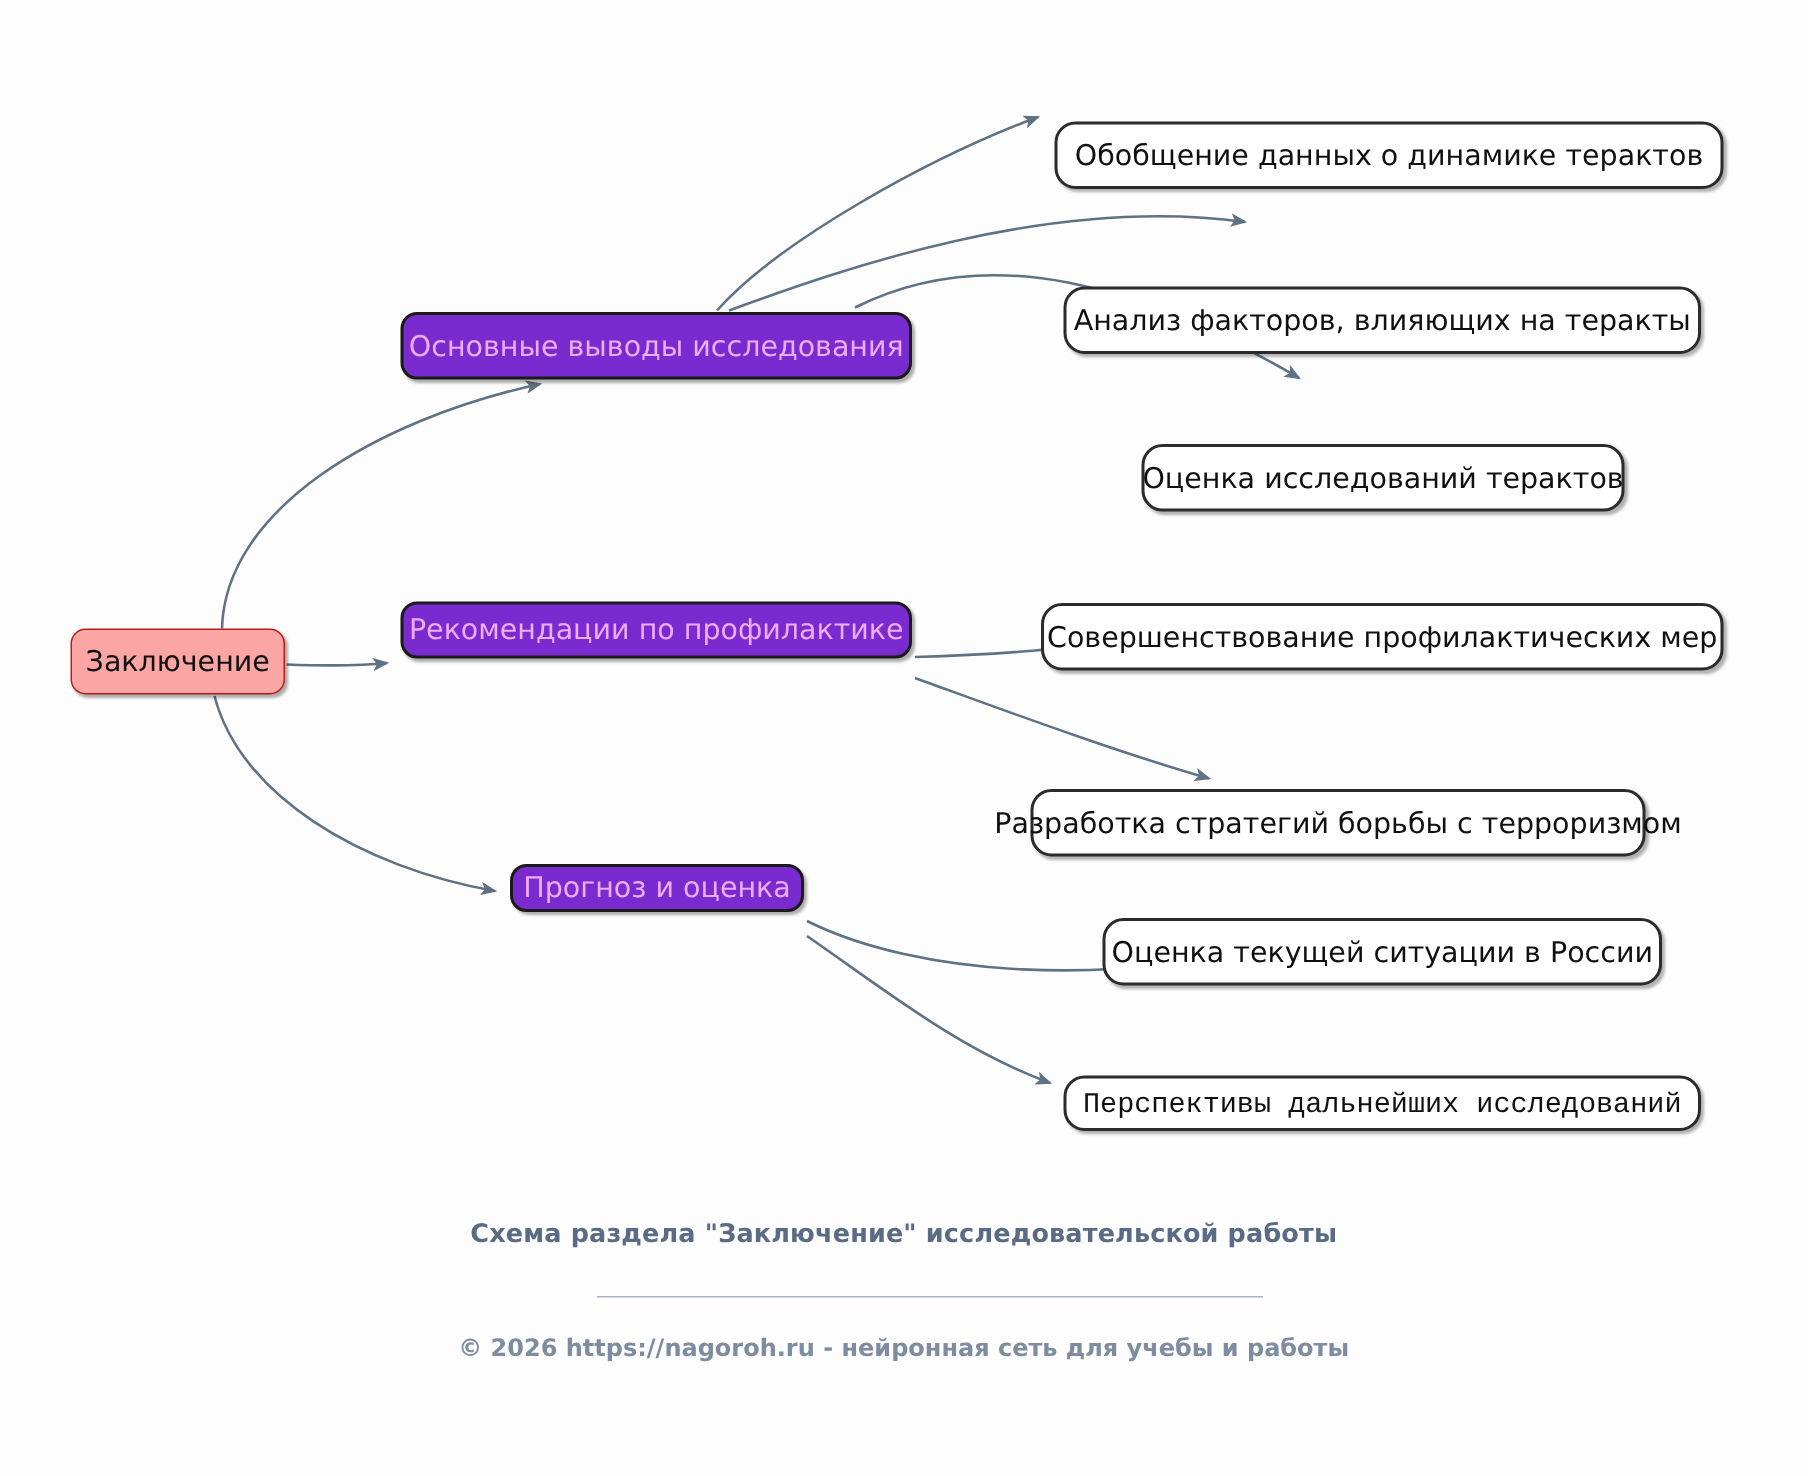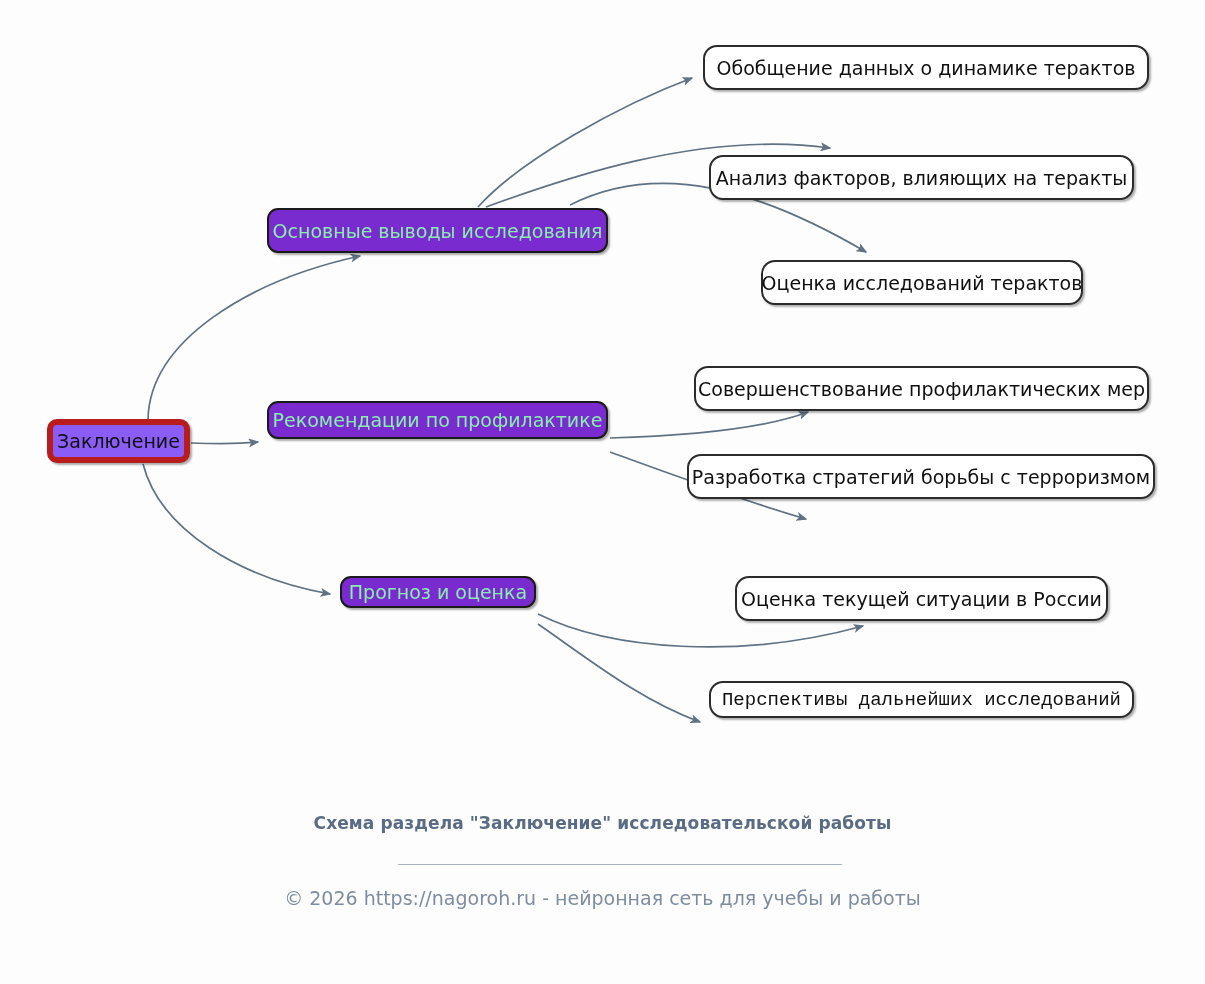--- a/index.html
+++ b/index.html
@@ -27,42 +27,43 @@
     position: absolute;
     box-sizing: border-box;
     display: flex;
     align-items: center;
     justify-content: center;
     text-align: center;
     white-space: nowrap;
     z-index: 3;
   }
   .node-root {
-    background: #8b5cf6;
-    border: 6px solid #b91c1c;
+    background: #fca5a5;
+    border: 1px solid #b91c1c;
     border-radius: 10px;
     color: #101010;
     font-size: 19px;
     box-shadow: 2px 2px 2px rgba(0,0,0,0.32);
   }
   .node-branch {
     background: #7a2bd0;
     border: 2px solid #1a1a1a;
     border-radius: 11px;
-    color: #86efac;
+    color: #f0abfc;
     font-size: 19px;
     box-shadow: 2px 2px 2px rgba(0,0,0,0.32);
   }
   .node-leaf {
     background: #ffffff;
     border: 2px solid #2b2b2b;
     border-radius: 14px;
     color: #101010;
     font-size: 19px;
     box-shadow: 2px 2px 2px rgba(0,0,0,0.30);
+    margin-top: 36px;
   }
   .footer {
     position: absolute;
     left: 0;
     width: 1205px;
     text-align: center;
     z-index: 4;
   }
   .footer-title {
     top: 812px;
@@ -76,23 +77,24 @@
     position: absolute;
     left: 398px;
     top: 864px;
     width: 444px;
     height: 1px;
     background: #a9b2c0;
     z-index: 4;
   }
   .footer-copy {
     top: 886px;
-    font-size: 19px;
+    font-size: 16px;
     color: #7e8ca0;
     line-height: 25px;
+    font-weight: bold;
   }
 </style>
 </head>
 <body>
 
 <div id="canvas">
 
   <svg id="edges" viewBox="0 0 1205 984">
     <defs>
       <marker id="arrowhead" markerWidth="11" markerHeight="9" refX="9.5" refY="4.5" orient="auto" markerUnits="userSpaceOnUse">
@@ -128,21 +130,21 @@
       </div>
       <div class="node node-leaf" style="left: 761px; top: 260px; width: 322px; height: 45px;">
         <span>Оценка исследований терактов</span>
       </div>
       <div class="node node-branch" style="left: 267px; top: 401px; width: 341px; height: 38px;">
         <span>Рекомендации по профилактике</span>
       </div>
       <div class="node node-leaf" style="left: 694px; top: 366px; width: 455px; height: 45px;">
         <span>Совершенствование профилактических мер</span>
       </div>
-      <div class="node node-leaf" style="left: 687px; top: 454px; width: 468px; height: 45px;">
+      <div class="node node-leaf" style="left: 687px; top: 490px; width: 410px; height: 45px;">
         <span>Разработка стратегий борьбы с терроризмом</span>
       </div>
       <div class="node node-branch" style="left: 340px; top: 576px; width: 196px; height: 32px;">
         <span>Прогноз и оценка</span>
       </div>
       <div class="node node-leaf" style="left: 735px; top: 576px; width: 373px; height: 45px; justify-content: center;">
         <span>Оценка текущей ситуации в России</span>
       </div>
       <div class="node node-leaf" style="left: 709px; top: 681px; width: 425px; height: 37px; font-family: Liberation Mono, monospace;">
         <span>Перспективы дальнейших исследований</span>

